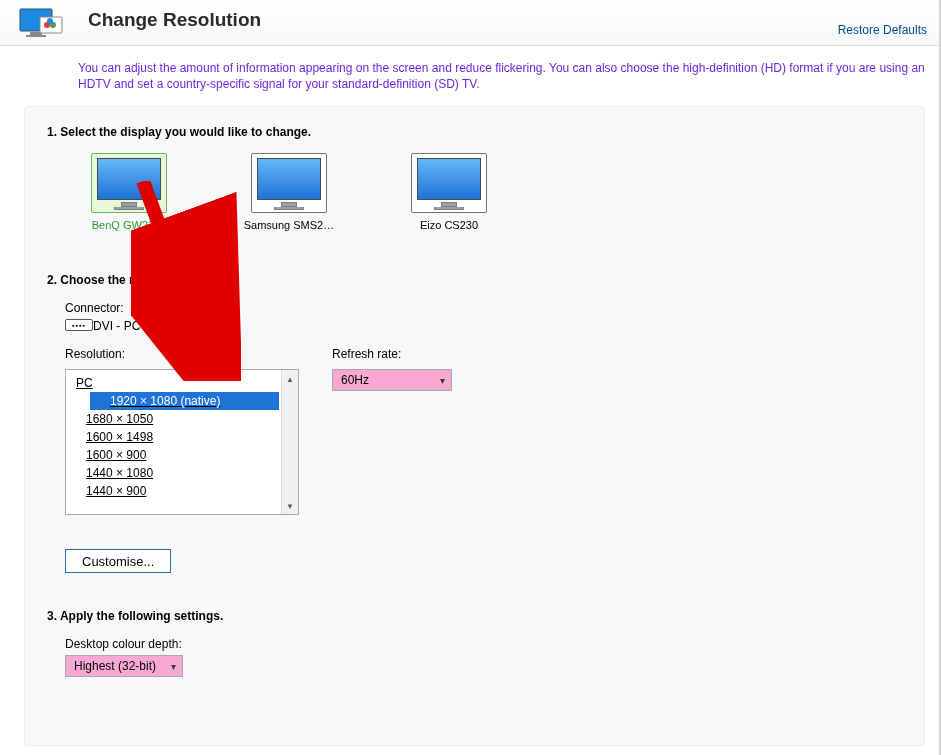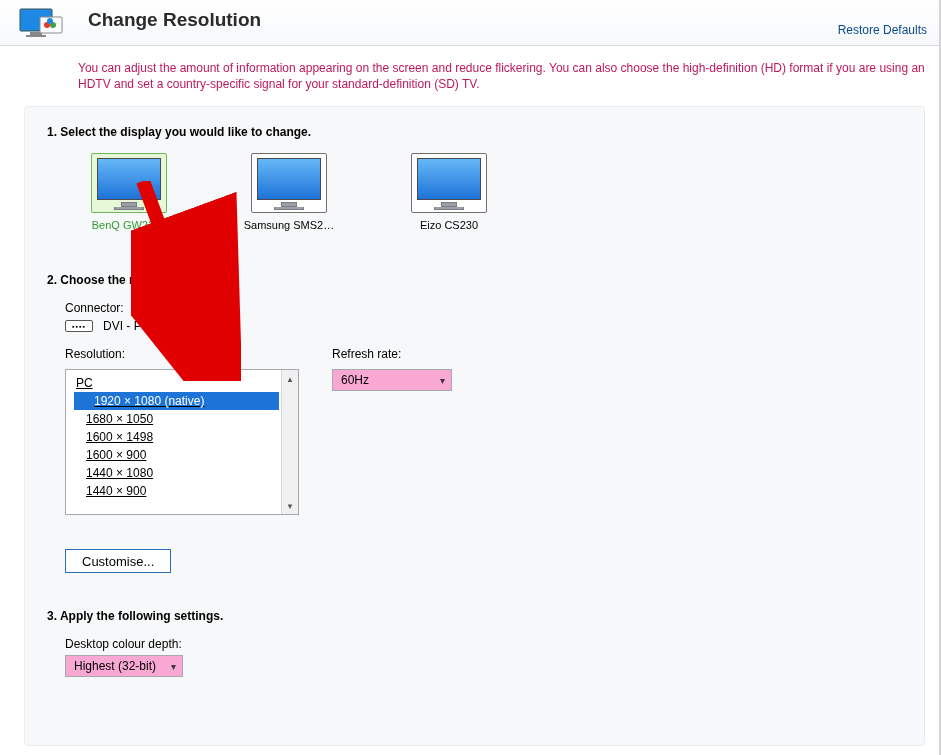--- a/index.html
+++ b/index.html
@@ -42,21 +42,21 @@
   .restore-link {
     color:#0a4b8c;
     font-size:12px;
     cursor:pointer;
     padding-bottom:4px;
   }
 
   
   .intro {
     padding:14px 8px 14px 78px;
-    color:#be185d;
+    color:#6d28d9;
     font-size:12px;
     line-height:1.35;
   }
 
   
   .panel {
     margin:0 14px 0 24px;
     background:#f7f8f9;
     border:1px solid #e9ebed;
     border-radius:4px;
@@ -107,21 +107,21 @@
     max-width:110px;
     overflow:hidden;
     text-overflow:ellipsis;
     color:#000;
   }
   .display-item.selected .display-label { color:#2e9e2e; }
 
   
   .field-label { font-size:12px; margin-bottom:4px; }
   .connector-row {
-    display:flex; align-items:center; gap:10px;
+    display:flex; 
     padding-left:0; margin-top:4px;
   }
   .connector-icon {
     width:28px; height:12px; border:1px solid #555; border-radius:2px;
     display:flex; align-items:center; justify-content:center;
     font-size:7px; letter-spacing:1px; background:#fff;
   }
 
   
   .res-row { display:flex; gap:33px; margin-top:14px; }
@@ -145,21 +145,21 @@
     color:#000;
   }
   .res-item {
     padding:2px 0 2px 20px;
     cursor:pointer;
     white-space:nowrap;
   }
   .res-item.selected {
     background:#1e74d6;
     color:#fff;
-    margin:0 2px 0 8px;
+    margin:0 2px 0 24px;
   }
   .listbox-scrollbar {
     width:17px;
     background:#f0f0f0;
     border-left:1px solid #d8d8d8;
     display:flex; flex-direction:column; align-items:center;
     justify-content:space-between;
     padding:2px 0;
   }
   .scroll-btn {

